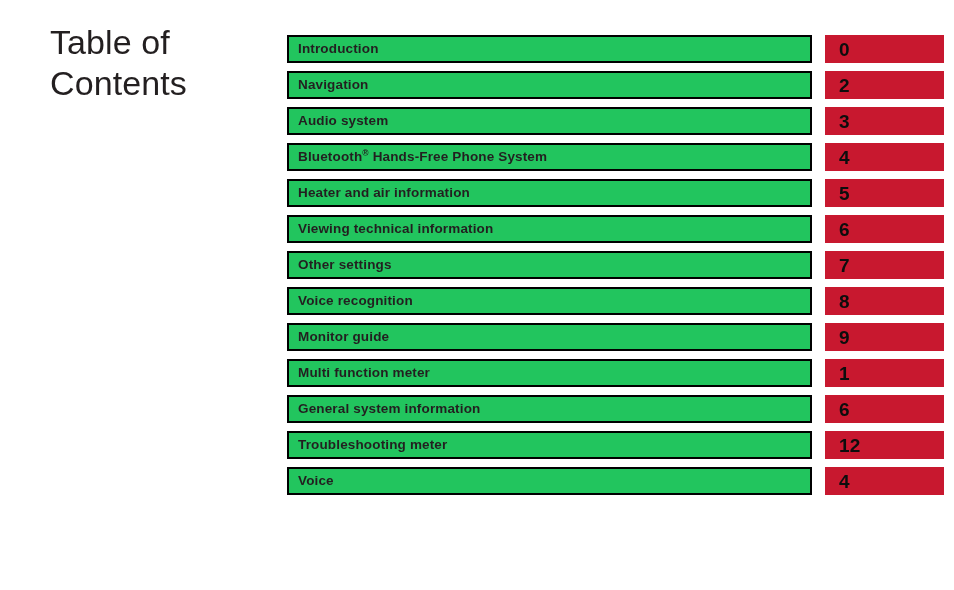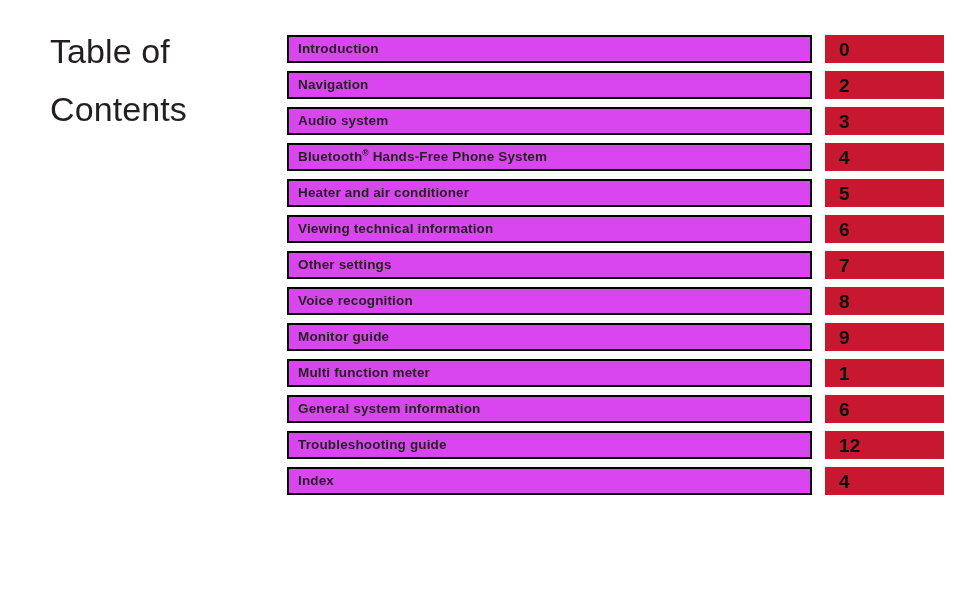--- a/index.html
+++ b/index.html
@@ -22,21 +22,21 @@
     height: 590px;
   }
 
   
   #toc-title {
     position: absolute;
     left: 50px;
     top: 22px;
     width: 230px;
     font-size: 34px;
-    line-height: 58px;
+    line-height: 41px;
     font-weight: 400;
     color: #231f20;
     letter-spacing: 0.1px;
     white-space: pre-line;
   }
 
   
   #toc-list {
     position: absolute;
     left: 287px;
@@ -53,21 +53,21 @@
     margin-bottom: 0;
   }
 
   .toc-bar {
     position: absolute;
     left: 0;
     top: 0;
     width: 525px;
     height: 28px;
     box-sizing: border-box;
-    background: #d946ef;
+    background: #22c55e;
     border: 2px solid #000000;
     display: flex;
     align-items: center;
   }
 
   .toc-label {
     padding-left: 9px;
     font-size: 13.5px;
     font-weight: bold;
     color: #231f20;
@@ -137,21 +137,21 @@
       <div class="toc-row">
         <div class="toc-bar">
           <span class="toc-label">Bluetooth<sup>®</sup><span> Hands-Free Phone System</span></span>
         </div>
         <div class="toc-numbox">
           <span class="toc-num">4</span>
         </div>
       </div>
       <div class="toc-row">
         <div class="toc-bar">
-          <span class="toc-label">Heater and air conditioner</span>
+          <span class="toc-label">Heater and air information</span>
         </div>
         <div class="toc-numbox">
           <span class="toc-num">5</span>
         </div>
       </div>
       <div class="toc-row">
         <div class="toc-bar">
           <span class="toc-label">Viewing technical information</span>
         </div>
         <div class="toc-numbox">
@@ -193,29 +193,29 @@
       <div class="toc-row">
         <div class="toc-bar">
           <span class="toc-label">General system information</span>
         </div>
         <div class="toc-numbox">
           <span class="toc-num">6</span>
         </div>
       </div>
       <div class="toc-row">
         <div class="toc-bar">
-          <span class="toc-label">Troubleshooting guide</span>
+          <span class="toc-label">Troubleshooting meter</span>
         </div>
         <div class="toc-numbox">
           <span class="toc-num">12</span>
         </div>
       </div>
       <div class="toc-row">
         <div class="toc-bar">
-          <span class="toc-label">Index</span>
+          <span class="toc-label">Voice</span>
         </div>
         <div class="toc-numbox">
           <span class="toc-num">4</span>
         </div>
       </div>
     </div>
 
 </div>
 
 </body></html>

